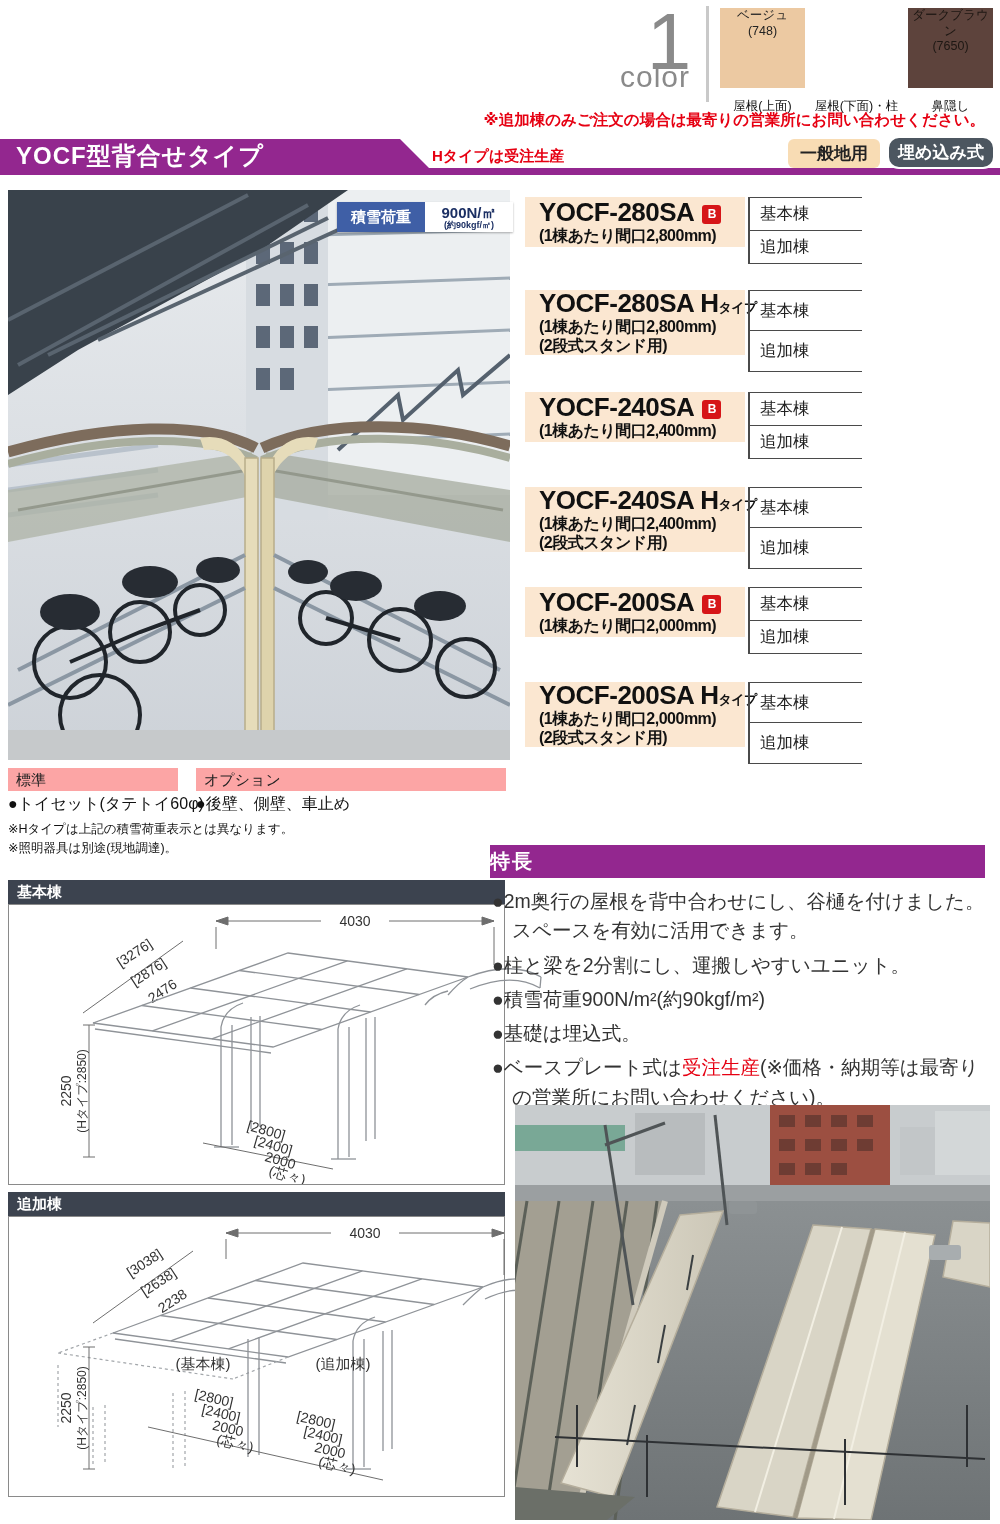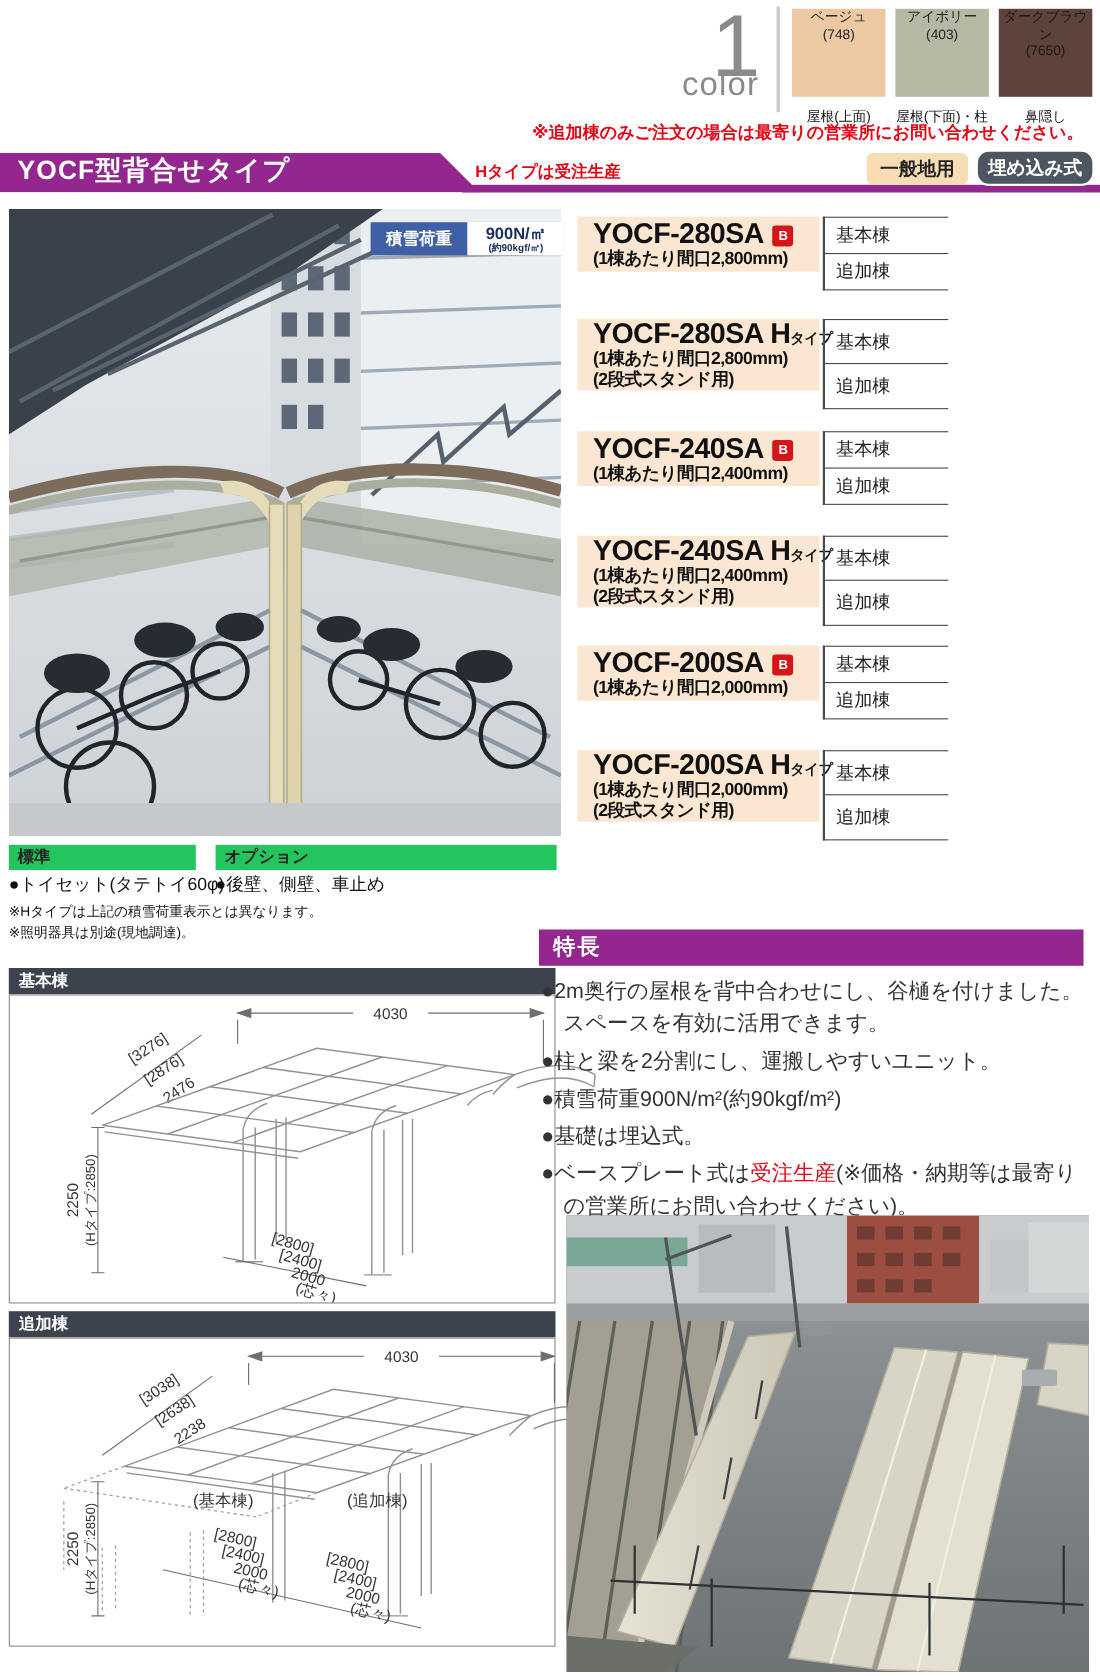--- a/index.html
+++ b/index.html
@@ -44,21 +44,21 @@
   .pmodel .psmall{font-size:13px;}
   .bmark{display:inline-block;width:19px;height:19px;background:#d61518;color:#fff;border-radius:3px;
          font-size:12px;font-weight:700;text-align:center;line-height:19px;margin-left:8px;vertical-align:3px;}
   .psub{font-size:16px;font-weight:700;color:#111;line-height:1.18;letter-spacing:-0.5px;}
   .pcells{position:absolute;left:228px;top:0;bottom:0;width:112px;border-left:2px solid #4a4a4a;
           border-top:1.5px solid #4a4a4a;border-bottom:1.5px solid #4a4a4a;display:flex;flex-direction:column;}
   .cell{height:50%;display:flex;align-items:center;padding-left:10px;font-size:16.5px;color:#222;box-sizing:border-box;}
   .cell-top{border-bottom:1.5px solid #4a4a4a;}
 
   
-  .bar{height:23px;background:#22c55e;font-size:15px;font-weight:700;color:#222;
+  .bar{height:23px;background:#fca5a5;font-size:15px;font-weight:400;color:#222;
        padding:2px 8px;box-sizing:border-box;line-height:19px;}
   .bar-std{left:8px;top:768px;width:170px;}
   .bar-opt{left:196px;top:768px;width:310px;}
   .spec-item{top:794px;font-size:16px;font-weight:500;color:#111;}
   .spec-item1{left:8px;} .spec-item2{left:196px;}
   .spec-notes{left:8px;top:820px;font-size:12.5px;color:#111;line-height:1.5;}
 
   
   .diag-head{left:8px;width:497px;height:24px;background:#3c434f;color:#fff;font-size:15px;font-weight:700;
              padding:3px 9px;box-sizing:border-box;line-height:18px;}
@@ -69,44 +69,40 @@
   .dline{stroke:#8f9398;stroke-width:1.3;fill:none;}
   .ddash{stroke:#a2a6aa;stroke-width:1.2;fill:none;stroke-dasharray:3 3;}
   .dim{stroke:#6e6e6e;stroke-width:1;fill:none;}
   .dtxt{font-size:14px;fill:#333;font-family:"Liberation Sans","DejaVu Sans",sans-serif;}
   .dtxt2{font-size:12px;fill:#333;font-family:"Liberation Sans","DejaVu Sans",sans-serif;}
   .dlab{font-size:15px;fill:#333;font-family:"Liberation Sans","DejaVu Sans",sans-serif;}
   .add-note{left:8px;top:1503px;font-size:12.5px;color:#111;}
 
   
   .features-bar{left:490px;top:845px;width:495px;height:33px;background:#93278f;color:#fff;
-                font-size:20px;font-weight:700;line-height:33px;padding-left:13px;box-sizing:border-box;letter-spacing:2px;}
+                font-size:20px;font-weight:700;line-height:33px;box-sizing:border-box;letter-spacing:2px;}
   .features-list{left:492px;top:887px;width:500px;font-size:19.5px;color:#333;line-height:1.5;}
   .feat-item{padding-left:20px;text-indent:-20px;margin-bottom:5px;}
   .red-inline{color:#e60012;}
 
   
   .photo-station{left:515px;top:1105px;width:475px;height:415px;overflow:hidden;background:#848a8c;}
 </style>
 </head>
 <body>
 
 <div class="page">
 
   <div class="abs color-num">1</div>
   <div class="abs color-word">color</div>
   <div class="abs color-divider"></div>
 
   <div class="abs swatch" style="left: 720px; background-color: rgb(236, 201, 162);">
     <div class="sw-name">ベージュ</div>
     <div class="sw-code">(748)</div>
-  </div>
-  <div class="abs swatch" style="left: 814px; background-color: rgb(183, 184, 163);">
-    <div class="sw-name">アイボリー</div>
-    <div class="sw-code">(403)</div>
   </div>
   <div class="abs swatch" style="left: 908px; background-color: rgb(93, 67, 60);">
     <div class="sw-name" style="color:#1d1713;">ダークブラウン</div>
     <div class="sw-code" style="color:#1d1713;">(7650)</div>
   </div>
   <div class="abs sw-cap" style="left:720px;">屋根(上面)</div>
   <div class="abs sw-cap" style="left:814px;">屋根(下面)・柱</div>
   <div class="abs sw-cap" style="left:908px;">鼻隠し</div>
 
   <div class="abs top-note">※追加棟のみご注文の場合は最寄りの営業所にお問い合わせください。</div>

